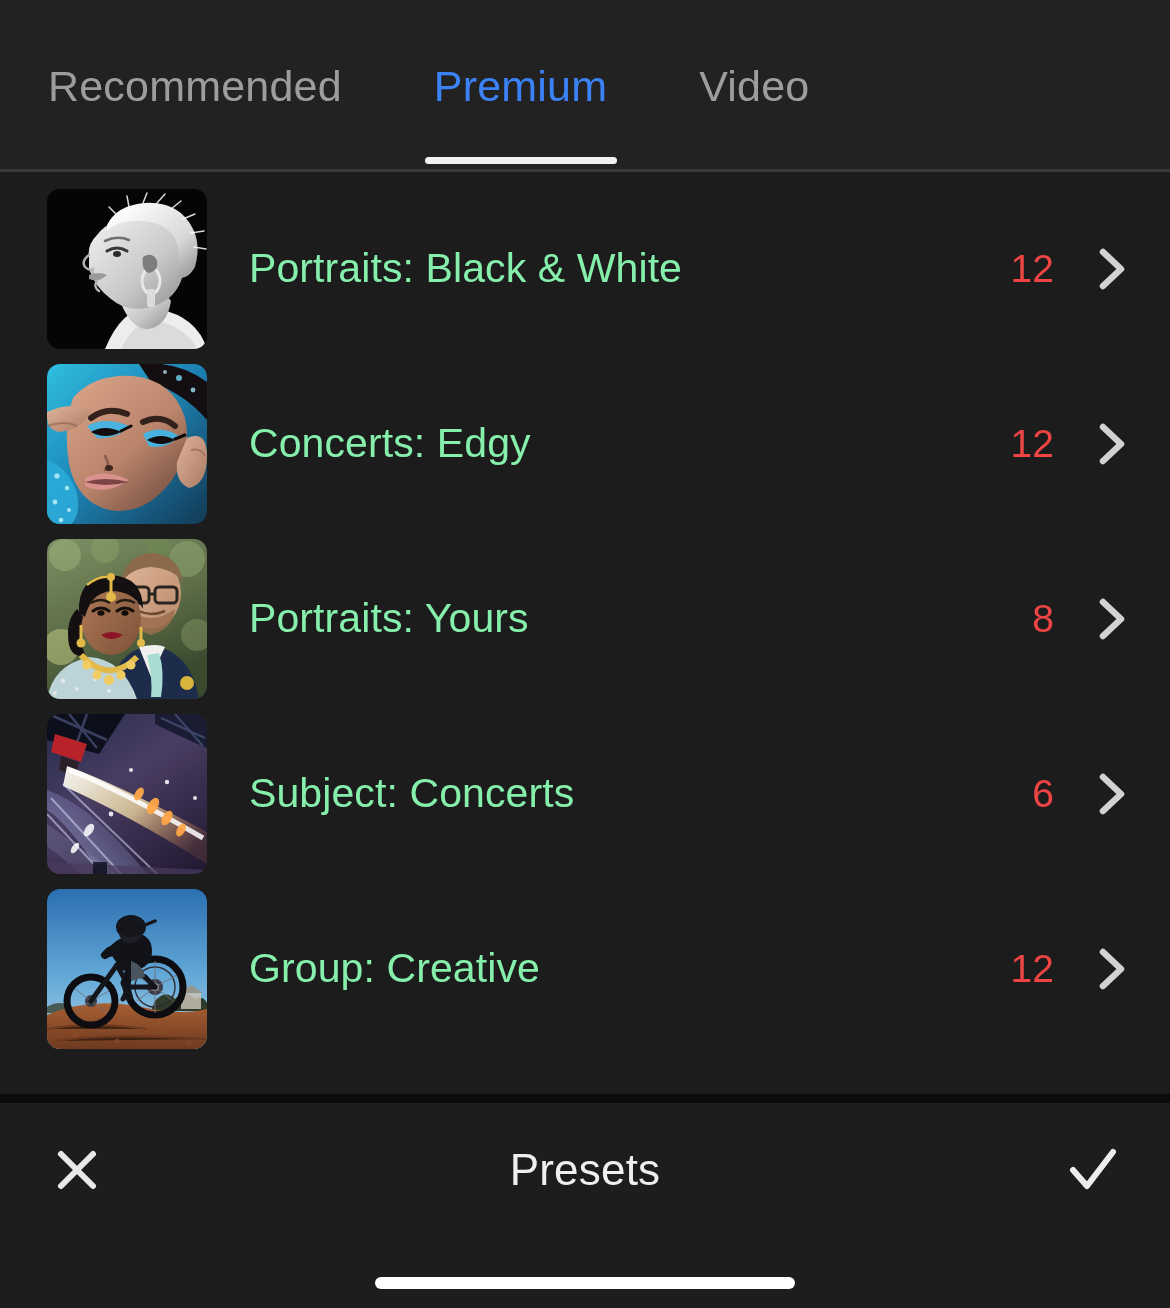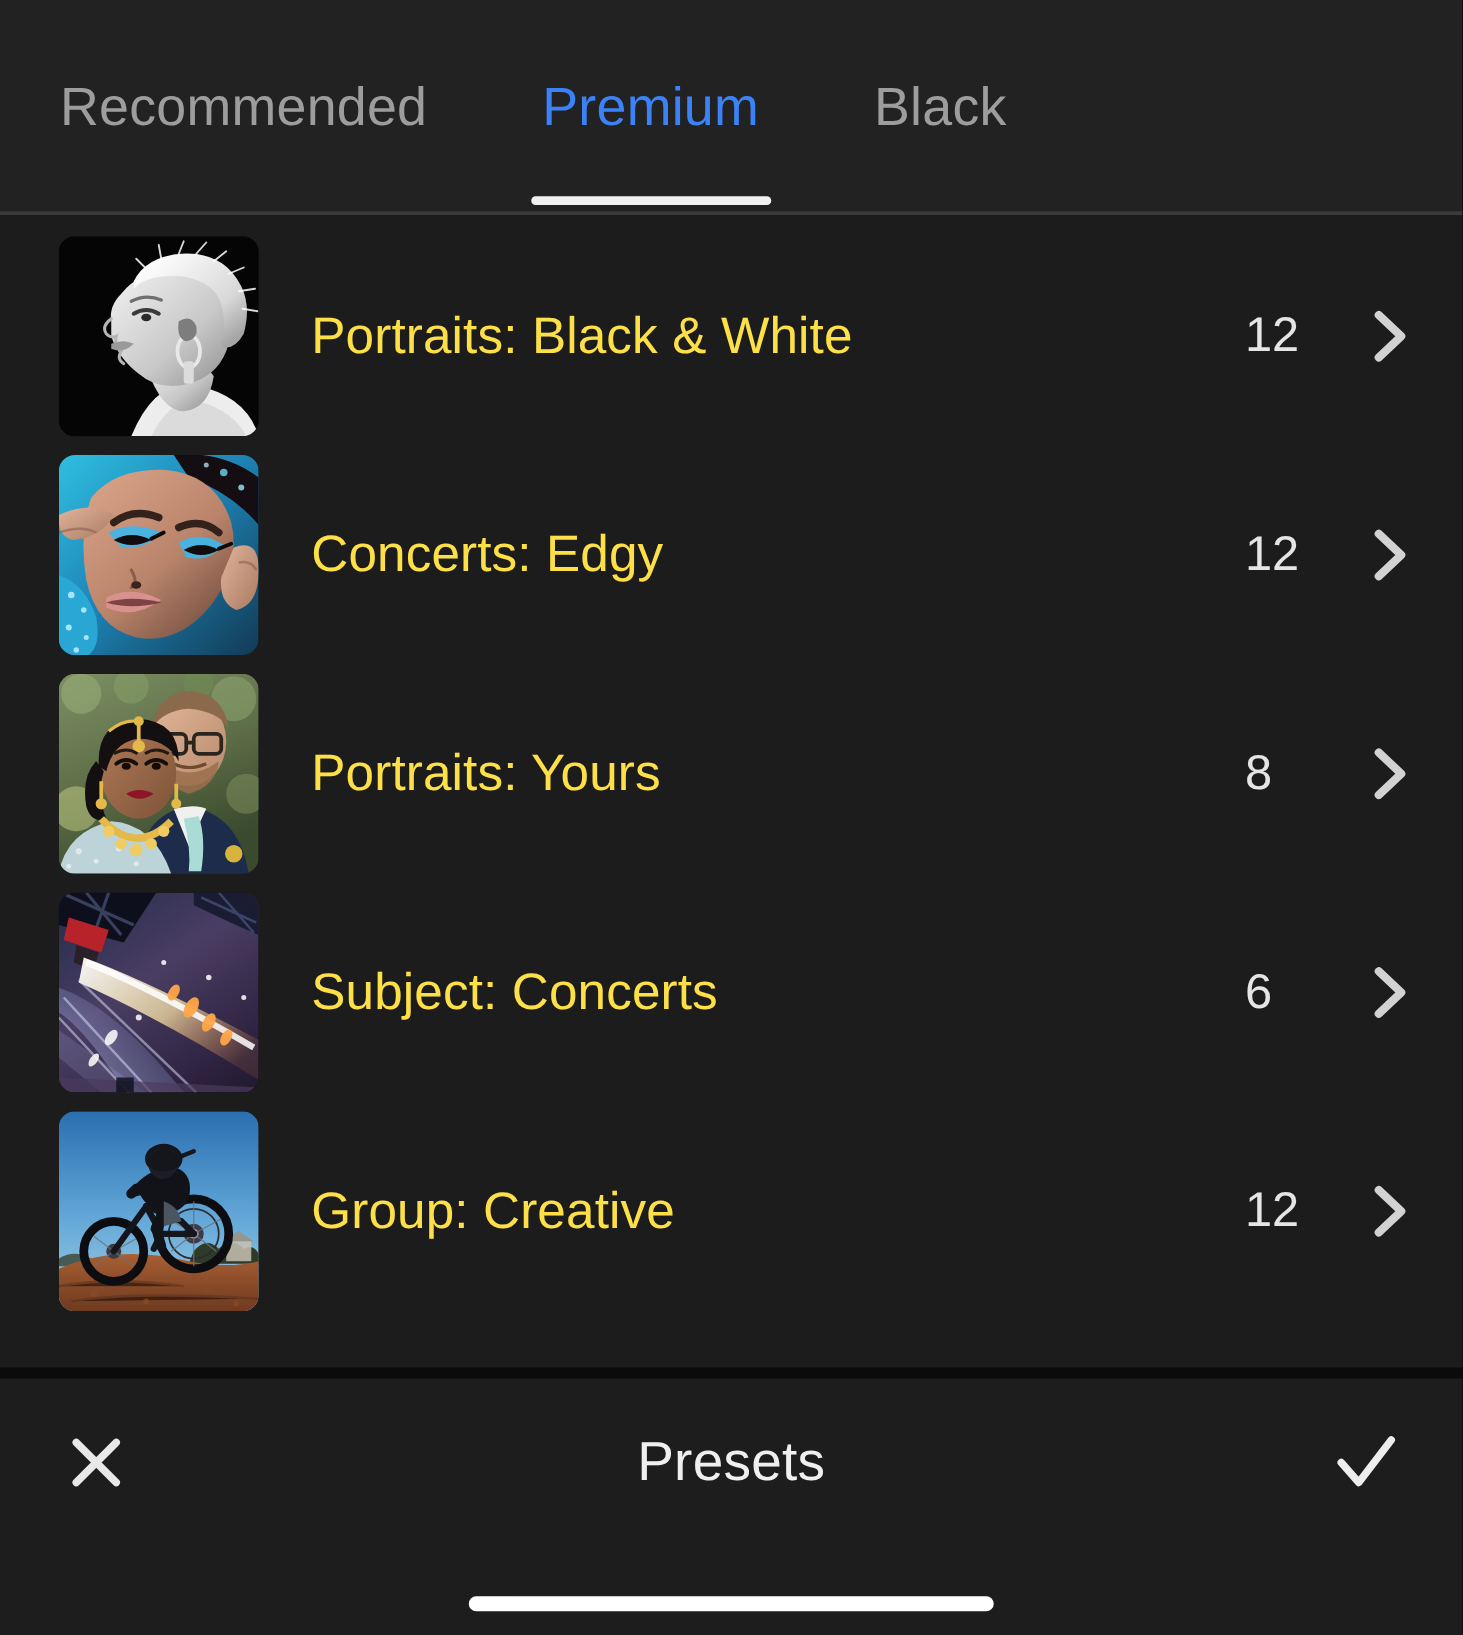--- a/index.html
+++ b/index.html
@@ -96,29 +96,30 @@
     overflow: hidden;
     position: relative;
     background: #111;
   }
   .thumb svg { display: block; width: 160px; height: 160px; }
 
   .row-label {
     flex: 1 1 auto;
     margin-left: 42px;
     font-size: 41px;
-    color: #fde047;
+    color: #86efac;
     letter-spacing: 0.1px;
     white-space: nowrap;
     line-height: 1;
   }
   .row-count {
     flex: 0 0 auto;
     font-size: 39px;
-    color: #e5e5e5;
+    color: #ef4444;
+    text-align: right;
     min-width: 58px;
     line-height: 1;
     margin-right: 36px;
   }
   .chevron {
     flex: 0 0 auto;
     width: 44px;
     height: 44px;
     display: flex;
     align-items: center;
@@ -186,21 +187,21 @@
   <div class="tabbar">
     <div class="tab">
       <span>Recommended</span>
       
     </div>
     <div class="tab active">
       <span>Premium</span>
       <span class="underline"></span>
     </div>
     <div class="tab">
-      <span>Black</span>
+      <span>Video</span>
       
     </div>
     <div class="tabbar-divider"></div>
   </div>
 
   <div class="list">
 
     <div class="row">
       <div class="thumb">
         <svg viewBox="0 0 160 160" xmlns="http://www.w3.org/2000/svg">

